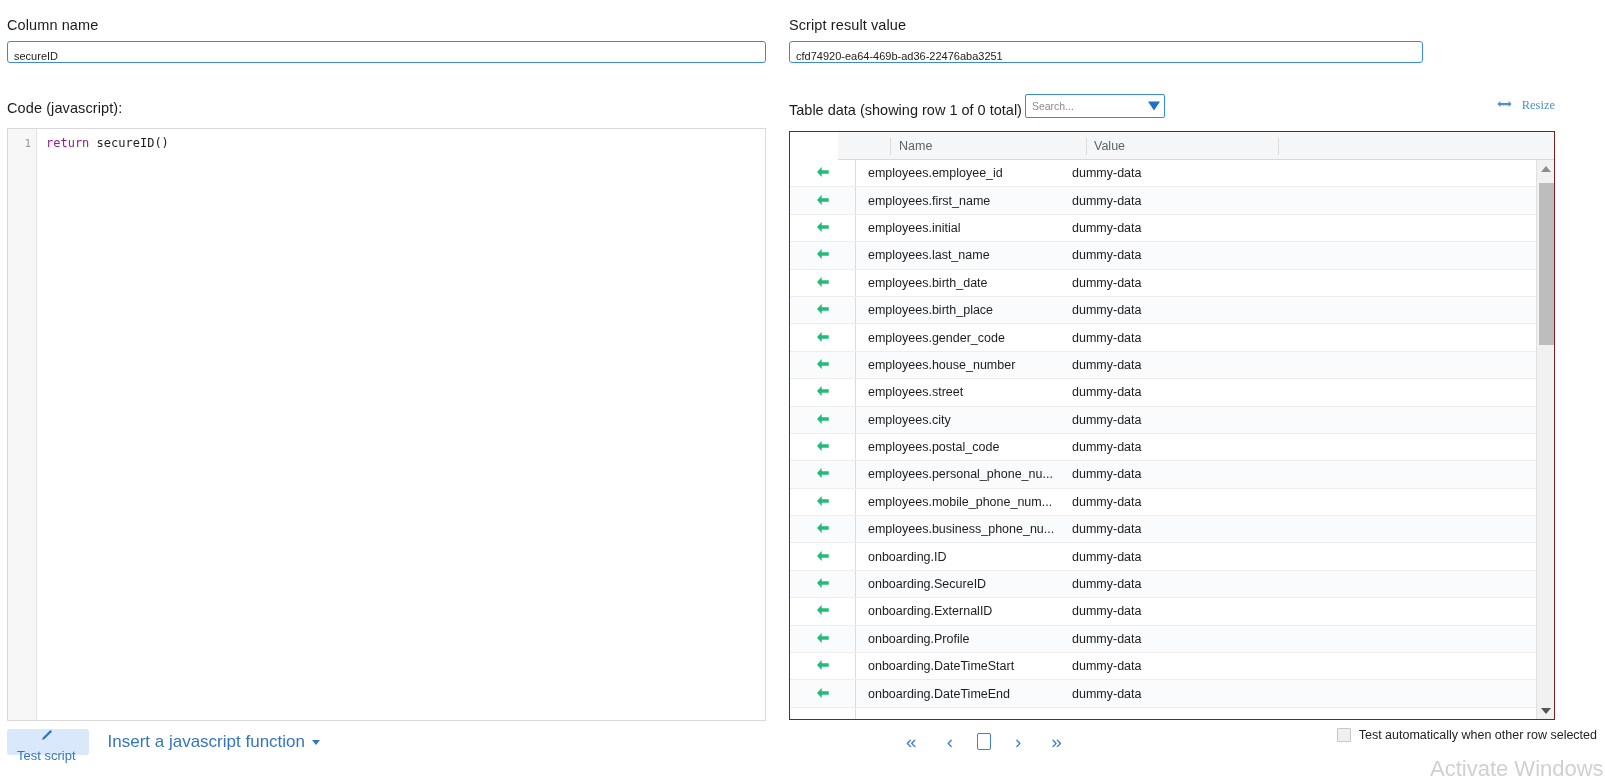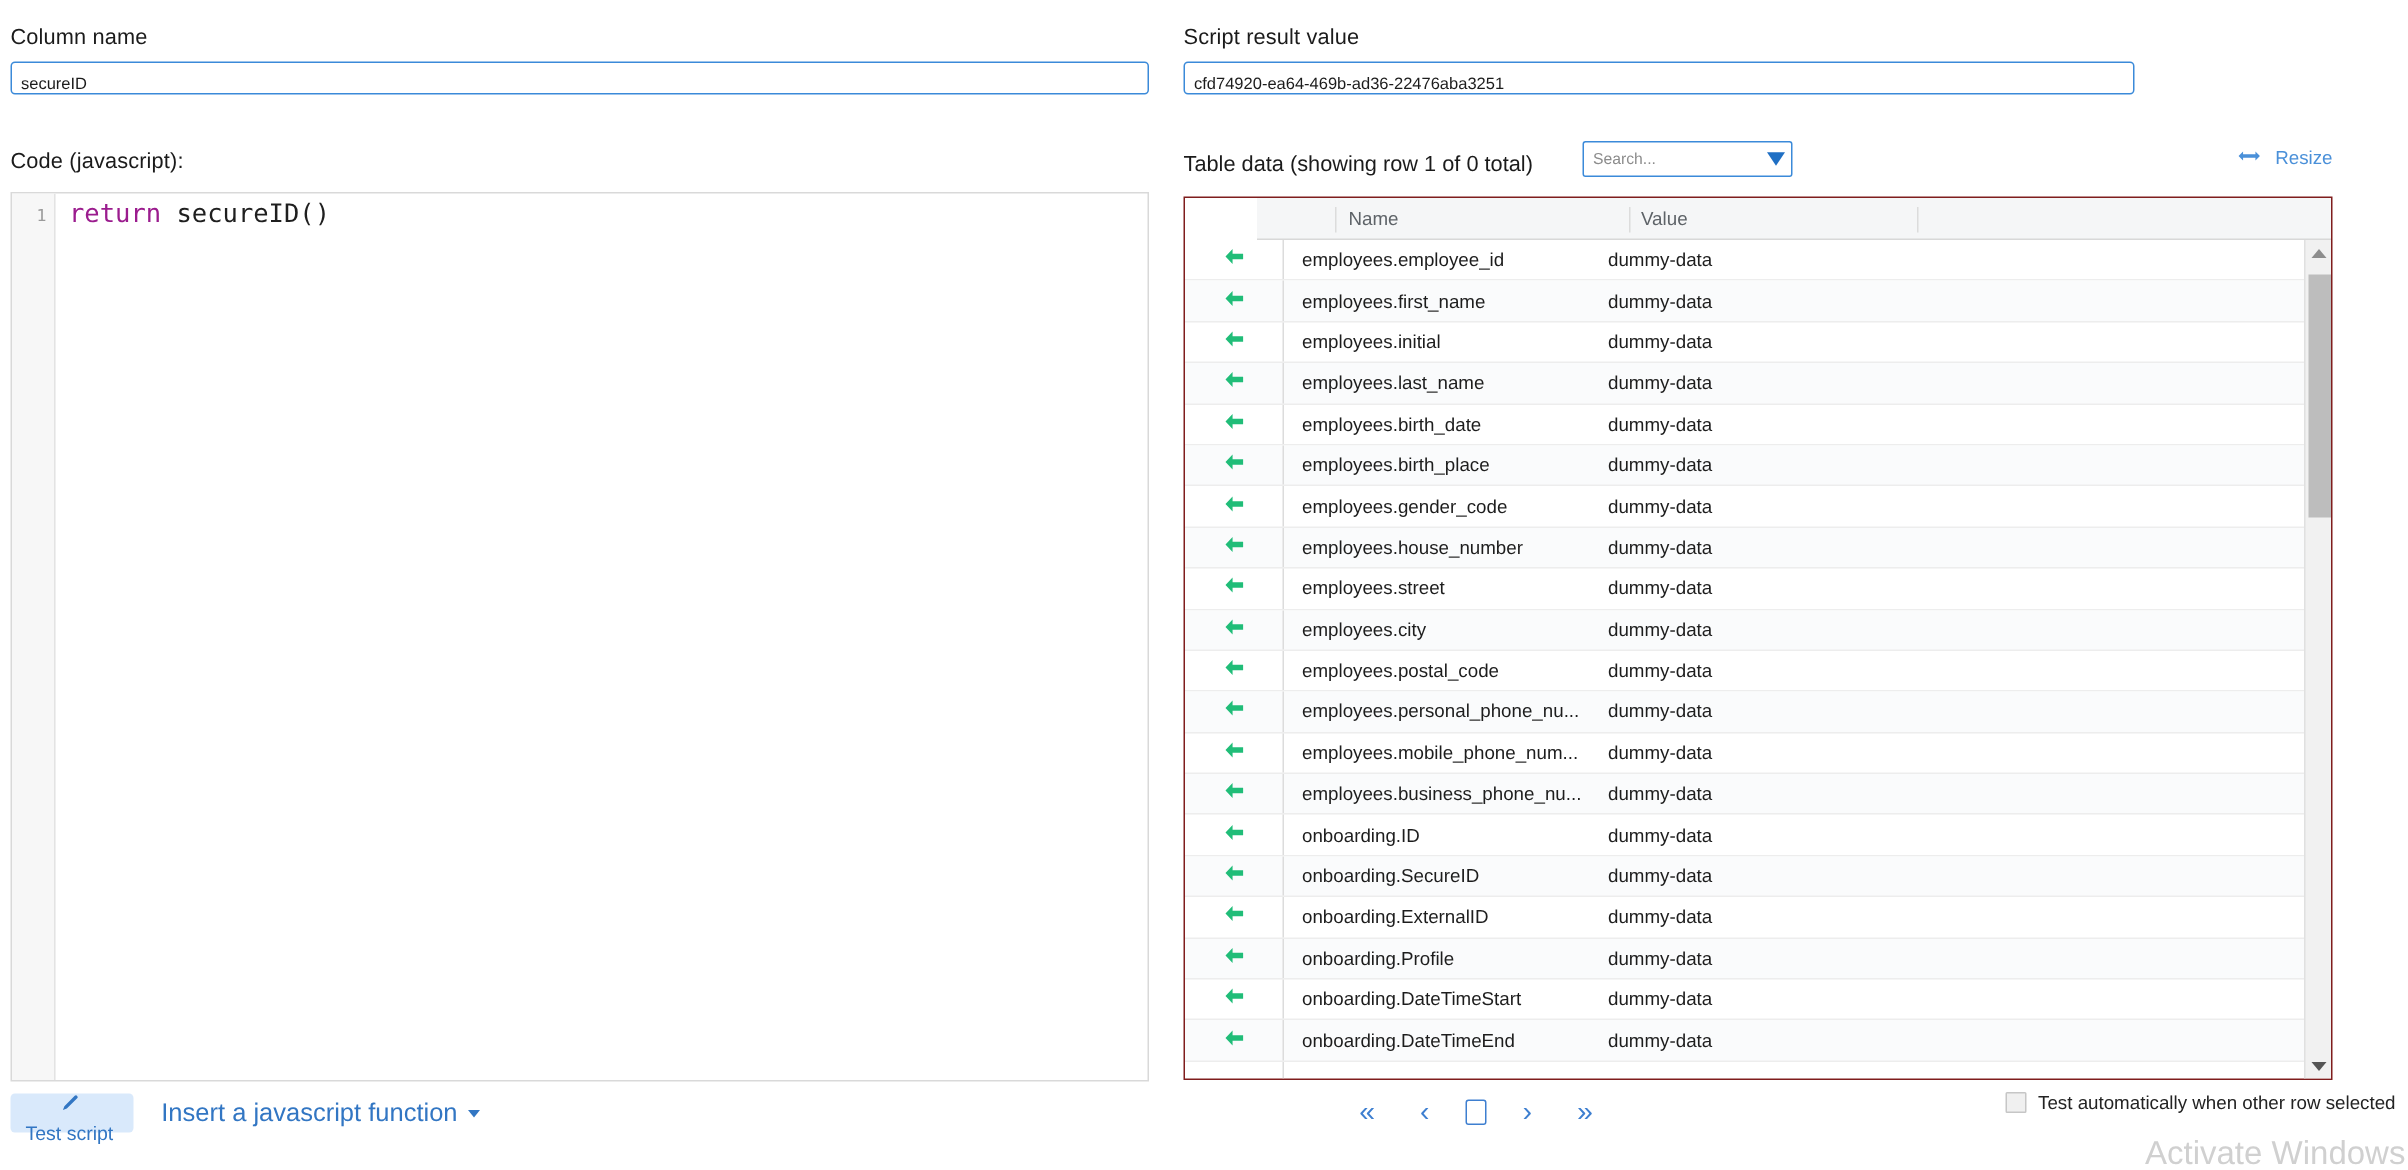--- a/index.html
+++ b/index.html
@@ -57,21 +57,21 @@
     font-family: "DejaVu Sans Mono", monospace;
     font-size: 11px;
     color: #9a9a9a;
     line-height: 15px;
     user-select: none;
   }
   .code-area {
     flex: 1;
     padding: 7px 0 0 9px;
     font-family: "DejaVu Sans Mono", monospace;
-    font-size: 17px;
+    font-size: 12px;
     line-height: 15px;
     white-space: pre;
   }
   .kw { color: #9b1c8e; }
   .ident { color: #1f1f1f; }
 
   
   .bottom-bar-left {
     position: absolute;
     left: 7px; top: 729px;
@@ -114,21 +114,21 @@
   #script-result-input { position: absolute; left: 789px; top: 41px; width: 634px; }
 
   .table-head-row {
     position: absolute;
     left: 789px; top: 94px;
     width: 766px;
     display: flex; align-items: flex-end;
   }
   #table-data-label { font-size: 14.5px; color: #1b1b1b; }
   .search-combo {
-    margin-left: 33px;
+    margin-left: 3px;
     width: 140px; height: 24px;
     border: 1px solid #3b8ad9;
     border-radius: 2px;
     background: #fff;
     display: flex; align-items: center;
     position: relative;
     cursor: text;
   }
   .search-combo .ph {
     font-size: 10.5px;
@@ -143,20 +143,21 @@
     border-right: 6px solid transparent;
     border-top: 9px solid #1f6fc4;
   }
   .resize-link {
     position: absolute; right: 0; top: 4px;
     color: #4a90d9;
     font-size: 12.5px;
     display: flex; align-items: center; gap: 10px;
     cursor: pointer;
     text-decoration: none;
+    font-family: Liberation Serif, serif;
   }
 
   
   .table-wrap {
     position: absolute;
     left: 789px; top: 131px;
     width: 766px; height: 589px;
     border: 1px solid #7f1d1d;
     background: #fff;
     overflow: hidden;

